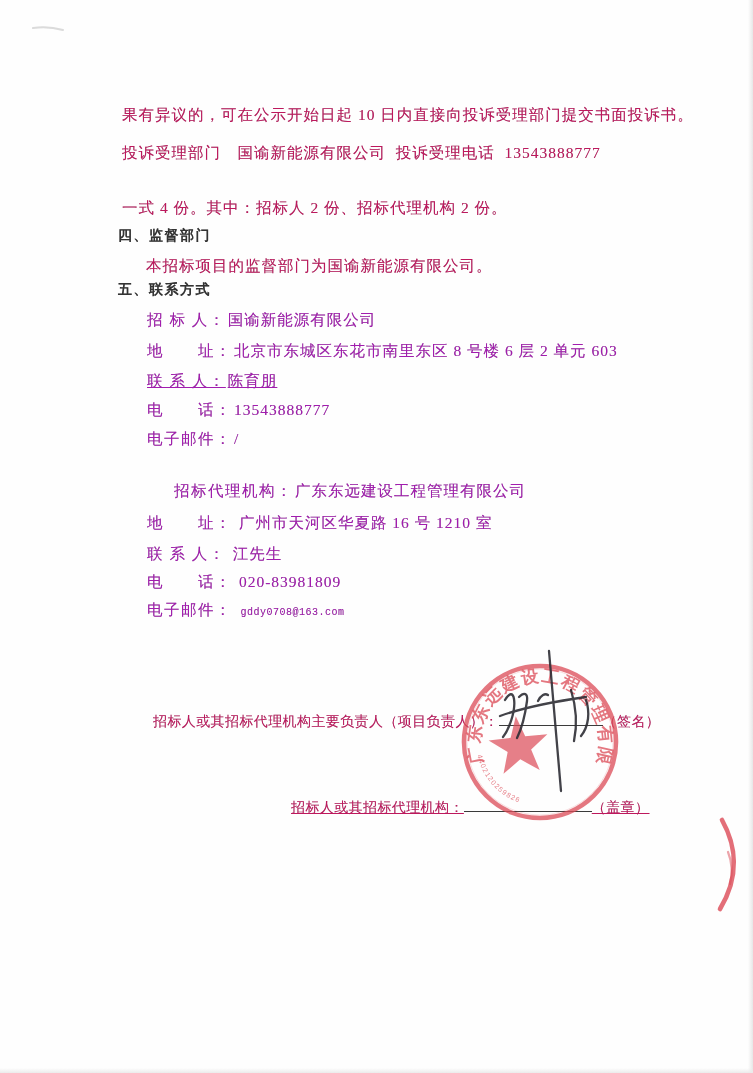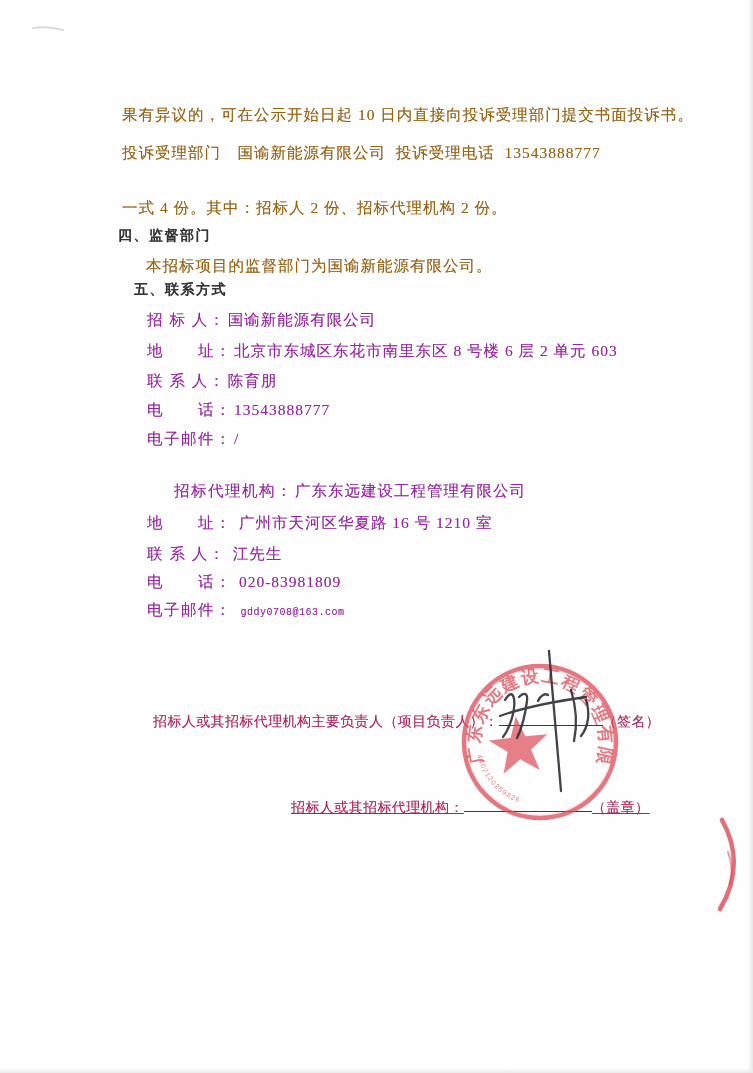--- a/index.html
+++ b/index.html
@@ -10,21 +10,21 @@
     overflow:hidden;
     font-family:"Liberation Serif","DejaVu Serif",serif;
     color:#3a3a3a;
   }
   .line{
     position:absolute;
     font-size:15.5px;
     letter-spacing:1px;
     line-height:1.2;
     white-space:pre;
-    color:#a16207;
+    color:#be185d;
     text-shadow:0 0 .5px rgba(80,80,80,.45);
   }
   .heading{
     font-family:"Liberation Sans","DejaVu Sans",sans-serif;
     font-weight:bold;
     font-size:14px;
     letter-spacing:1.5px;
     color:#333;
   }
   .crow{position:absolute;font-size:15.5px;letter-spacing:1px;white-space:pre;
@@ -58,26 +58,26 @@
   <div class="line" style="left:122px;top:106px;">果有异议的，可在公示开始日起 10 日内直接向投诉受理部门提交书面投诉书。</div>
 
   <div class="line" style="left:122px;top:144px;">投诉受理部门　国谕新能源有限公司  投诉受理电话  13543888777</div>
 
   <div class="line" style="left:122px;top:199px;">一式 4 份。其中：招标人 2 份、招标代理机构 2 份。</div>
 
   <div class="line heading" style="left:118px;top:227px;">四、监督部门</div>
 
   <div class="line" style="left:146px;top:257px;">本招标项目的监督部门为国谕新能源有限公司。</div>
 
-  <div class="line heading" style="left:118px;top:281px;margin-left:16px;">五、联系方式</div>
+  <div class="line heading" style="left:118px;top:281px;">五、联系方式</div>
 
   <div>
     <div class="crow" style="left:147px;top:310px;"><span class="clabel">招 标 人：</span><span class="cvalue">国谕新能源有限公司</span></div>
     <div class="crow" style="left:147px;top:341px;"><span class="clabel">地　　址：</span><span class="cvalue">北京市东城区东花市南里东区 8 号楼 6 层 2 单元 603</span></div>
-    <div class="crow" style="left:147px;top:371px;"><span class="clabel">联 系 人：</span><span class="cvalue">陈育朋</span></div>
+    <div class="crow" style="left:147px;top:371px;text-decoration:underline;"><span class="clabel">联 系 人：</span><span class="cvalue">陈育朋</span></div>
     <div class="crow" style="left:147px;top:400px;"><span class="clabel">电　　话：</span><span class="cvalue">13543888777</span></div>
     <div class="crow" style="left:147px;top:429px;"><span class="clabel">电子邮件：</span><span class="cvalue">/</span></div>
   </div>
 
   <div>
     <div class="crow" style="left:147px;top:481px;margin-left:27px;"><span class="clabel">招标代理机构：</span><span class="cvalue">广东东远建设工程管理有限公司</span></div>
     <div class="crow" style="left:147px;top:513px;"><span class="clabel">地　　址：</span><span class="cvalue"> 广州市天河区华夏路 16 号 1210 室</span></div>
     <div class="crow" style="left:147px;top:544px;"><span class="clabel">联 系 人：</span><span class="cvalue"> 江先生</span></div>
     <div class="crow" style="left:147px;top:572px;"><span class="clabel">电　　话：</span><span class="cvalue"> 020-83981809</span></div>
     <div class="crow" style="left:147px;top:600px;"><span class="clabel">电子邮件：</span><span class="cvalue mono"> gddy0708@163.com</span></div>

